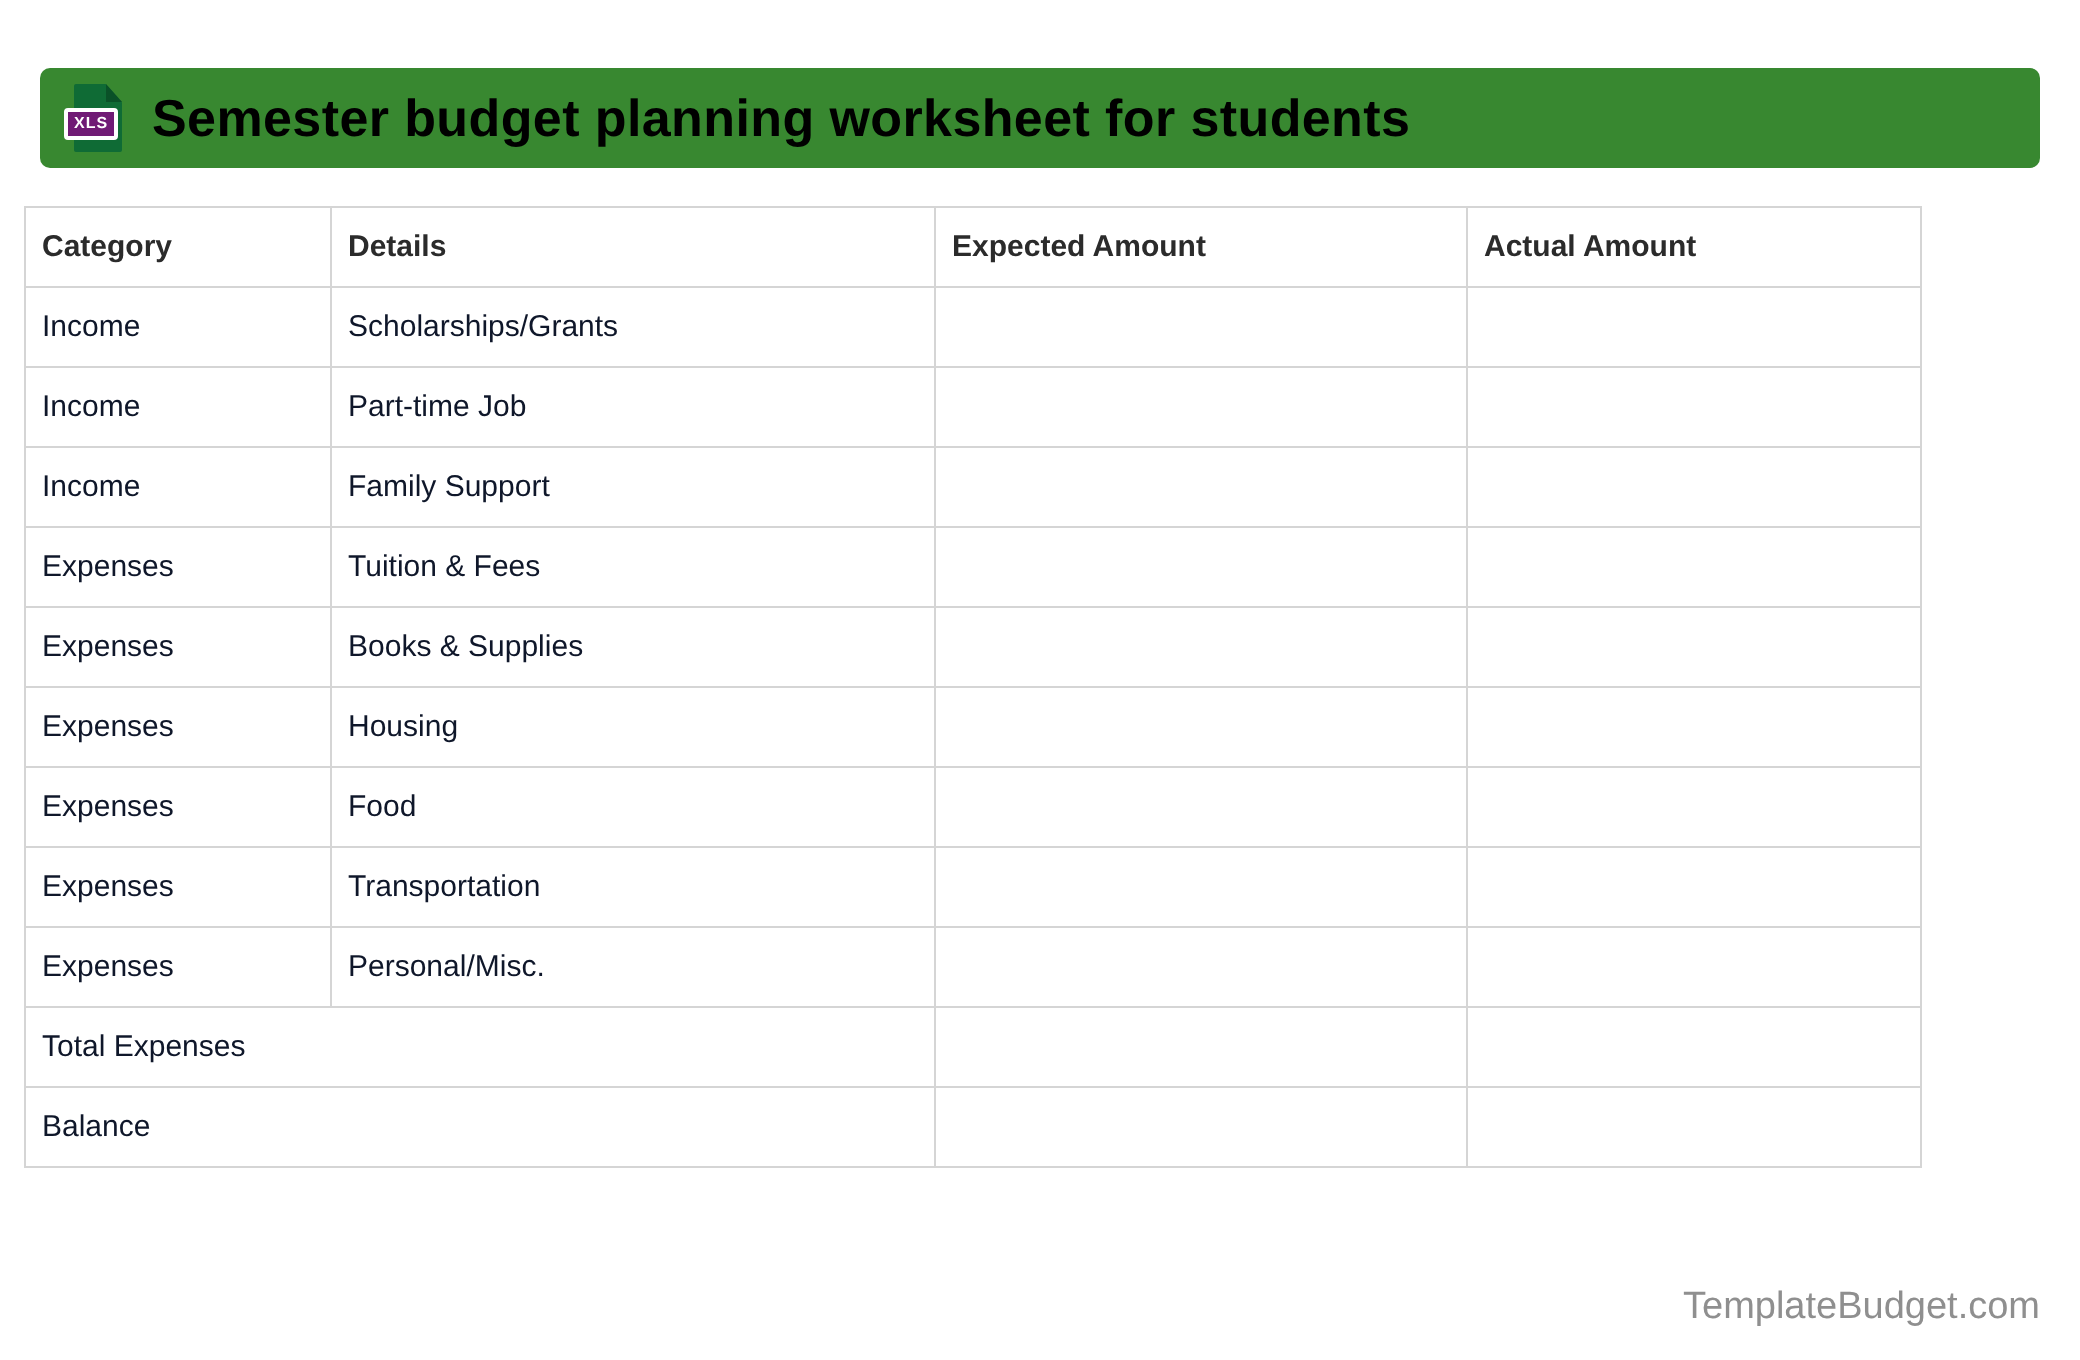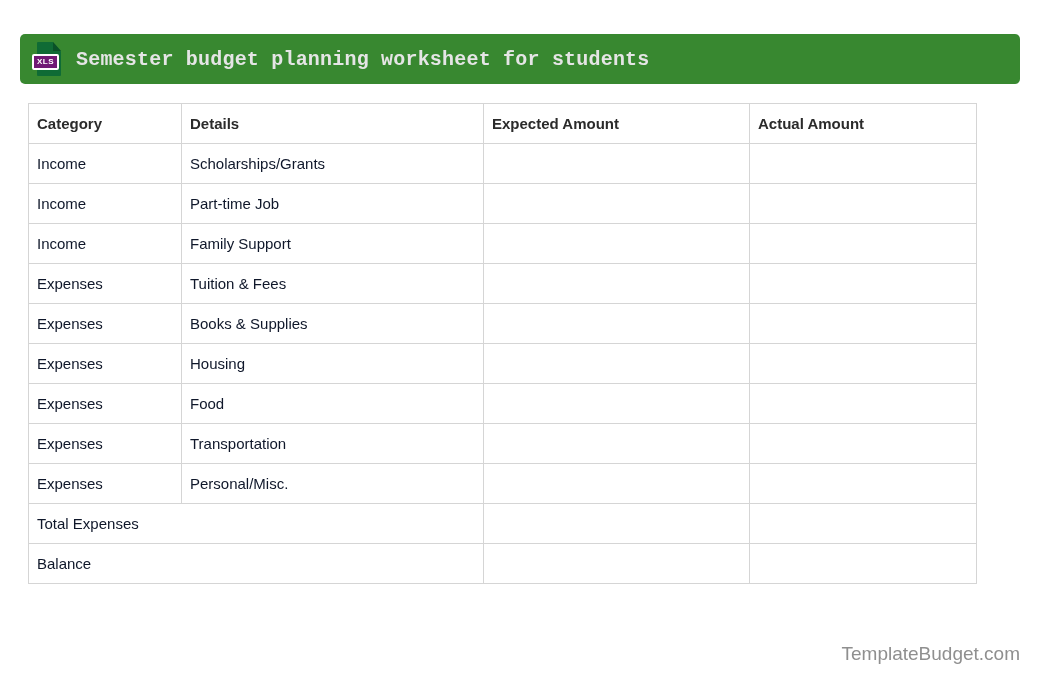--- a/index.html
+++ b/index.html
@@ -58,32 +58,31 @@
     border-radius: 2px;
     color: #ffffff;
     font-size: 8px;
     font-weight: bold;
     line-height: 1;
     padding: 2px 3px;
     letter-spacing: 0.5px;
   }
   .page-title {
     margin-left: 15px;
-    color: #e5e5e5;
-    font-size: 20px;
+    color: #000000;
+    font-size: 26px;
     font-weight: 600;
     letter-spacing: 0.2px;
     white-space: nowrap;
-    font-family: Liberation Mono, monospace;
   }
 
   
   table.budget {
     position: absolute;
-    left: 28px;
+    left: 12px;
     top: 103px;
     width: 948px;
     border-collapse: collapse;
     table-layout: fixed;
     padding-left: 29px;
   }
   table.budget th,
   table.budget td {
     border: 1px solid #d5d5d5;
     height: 40px;

